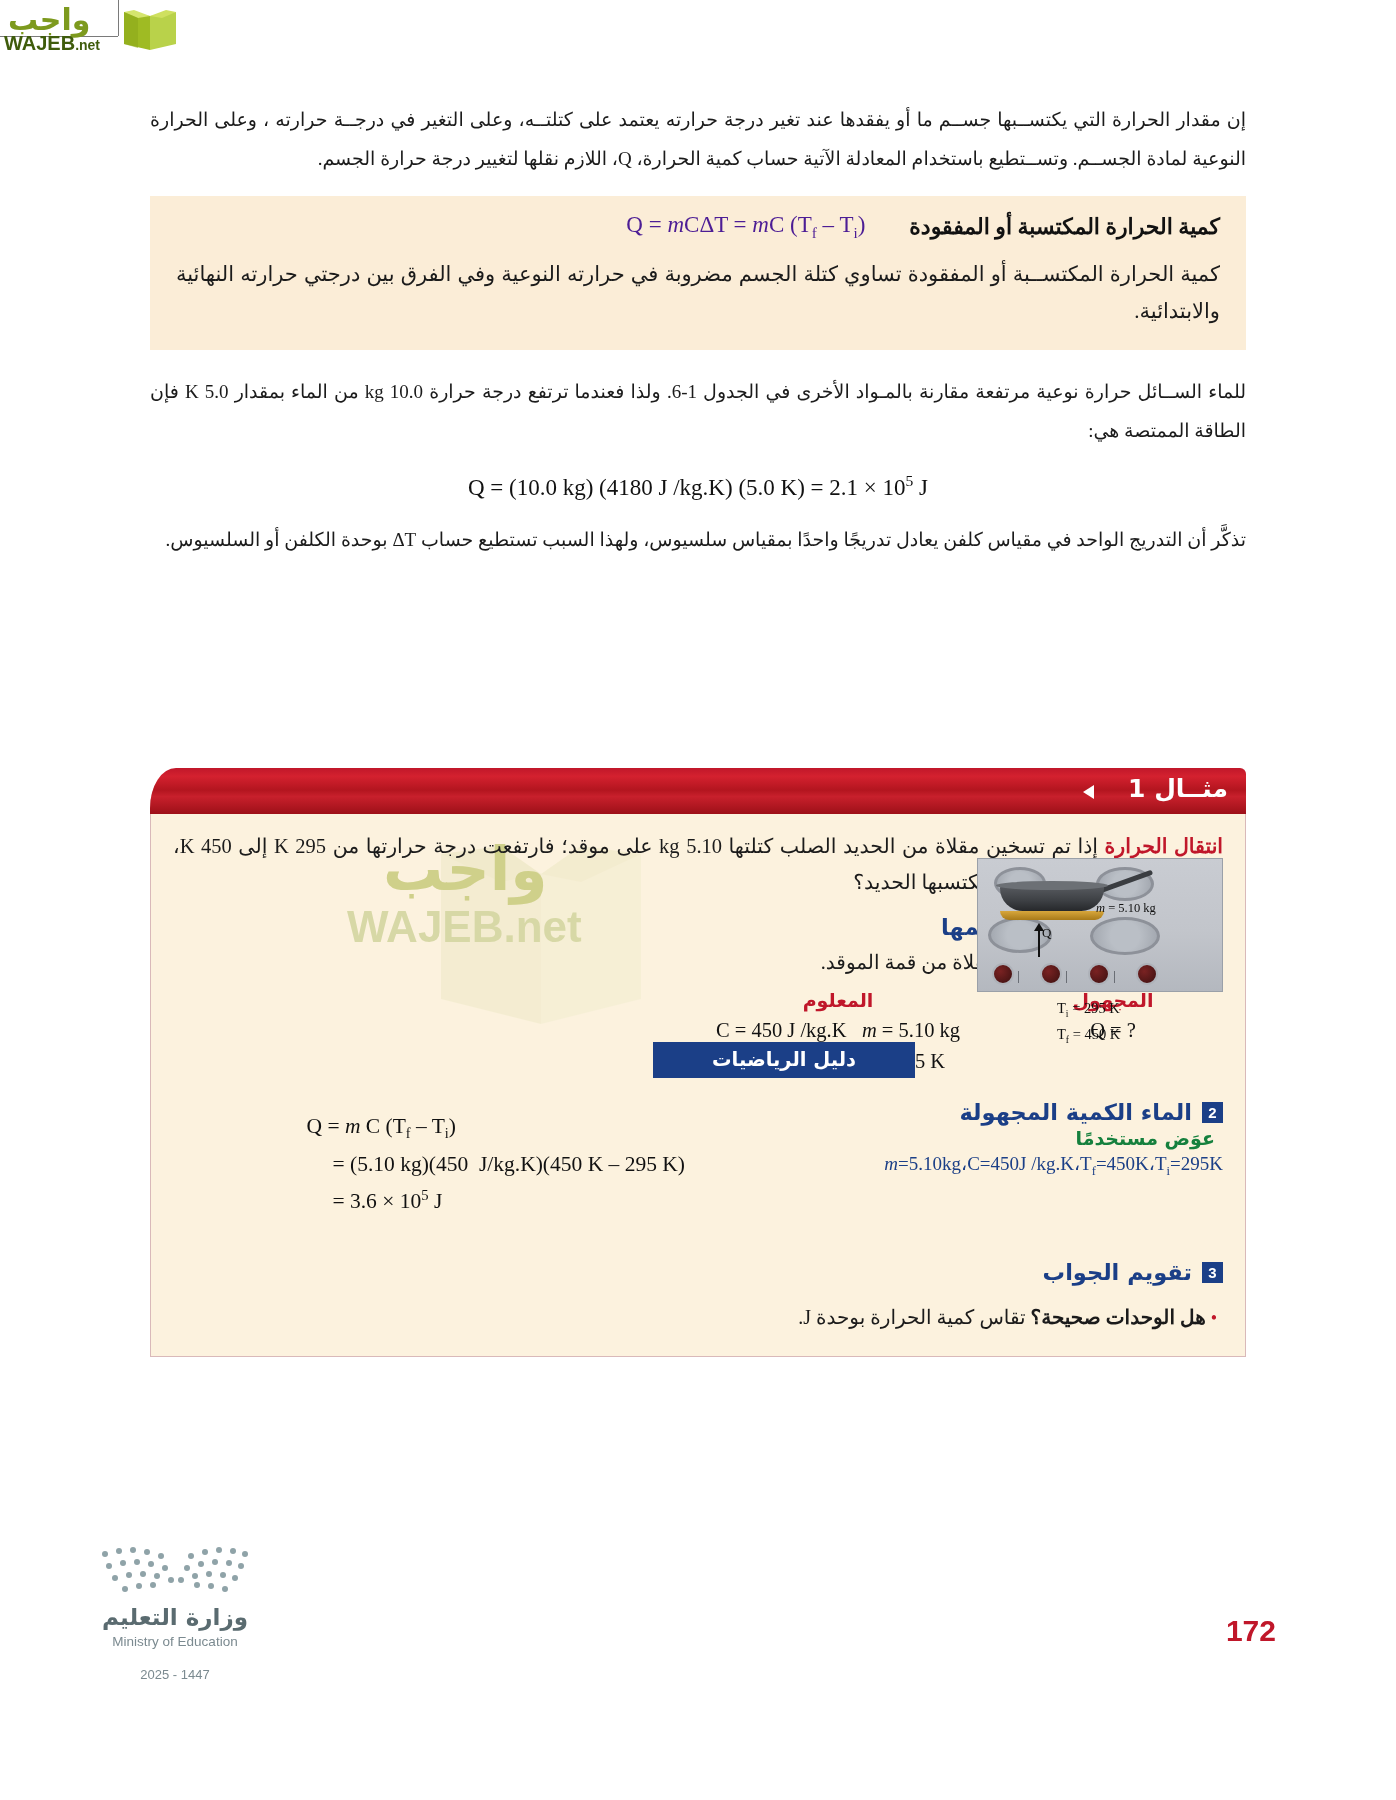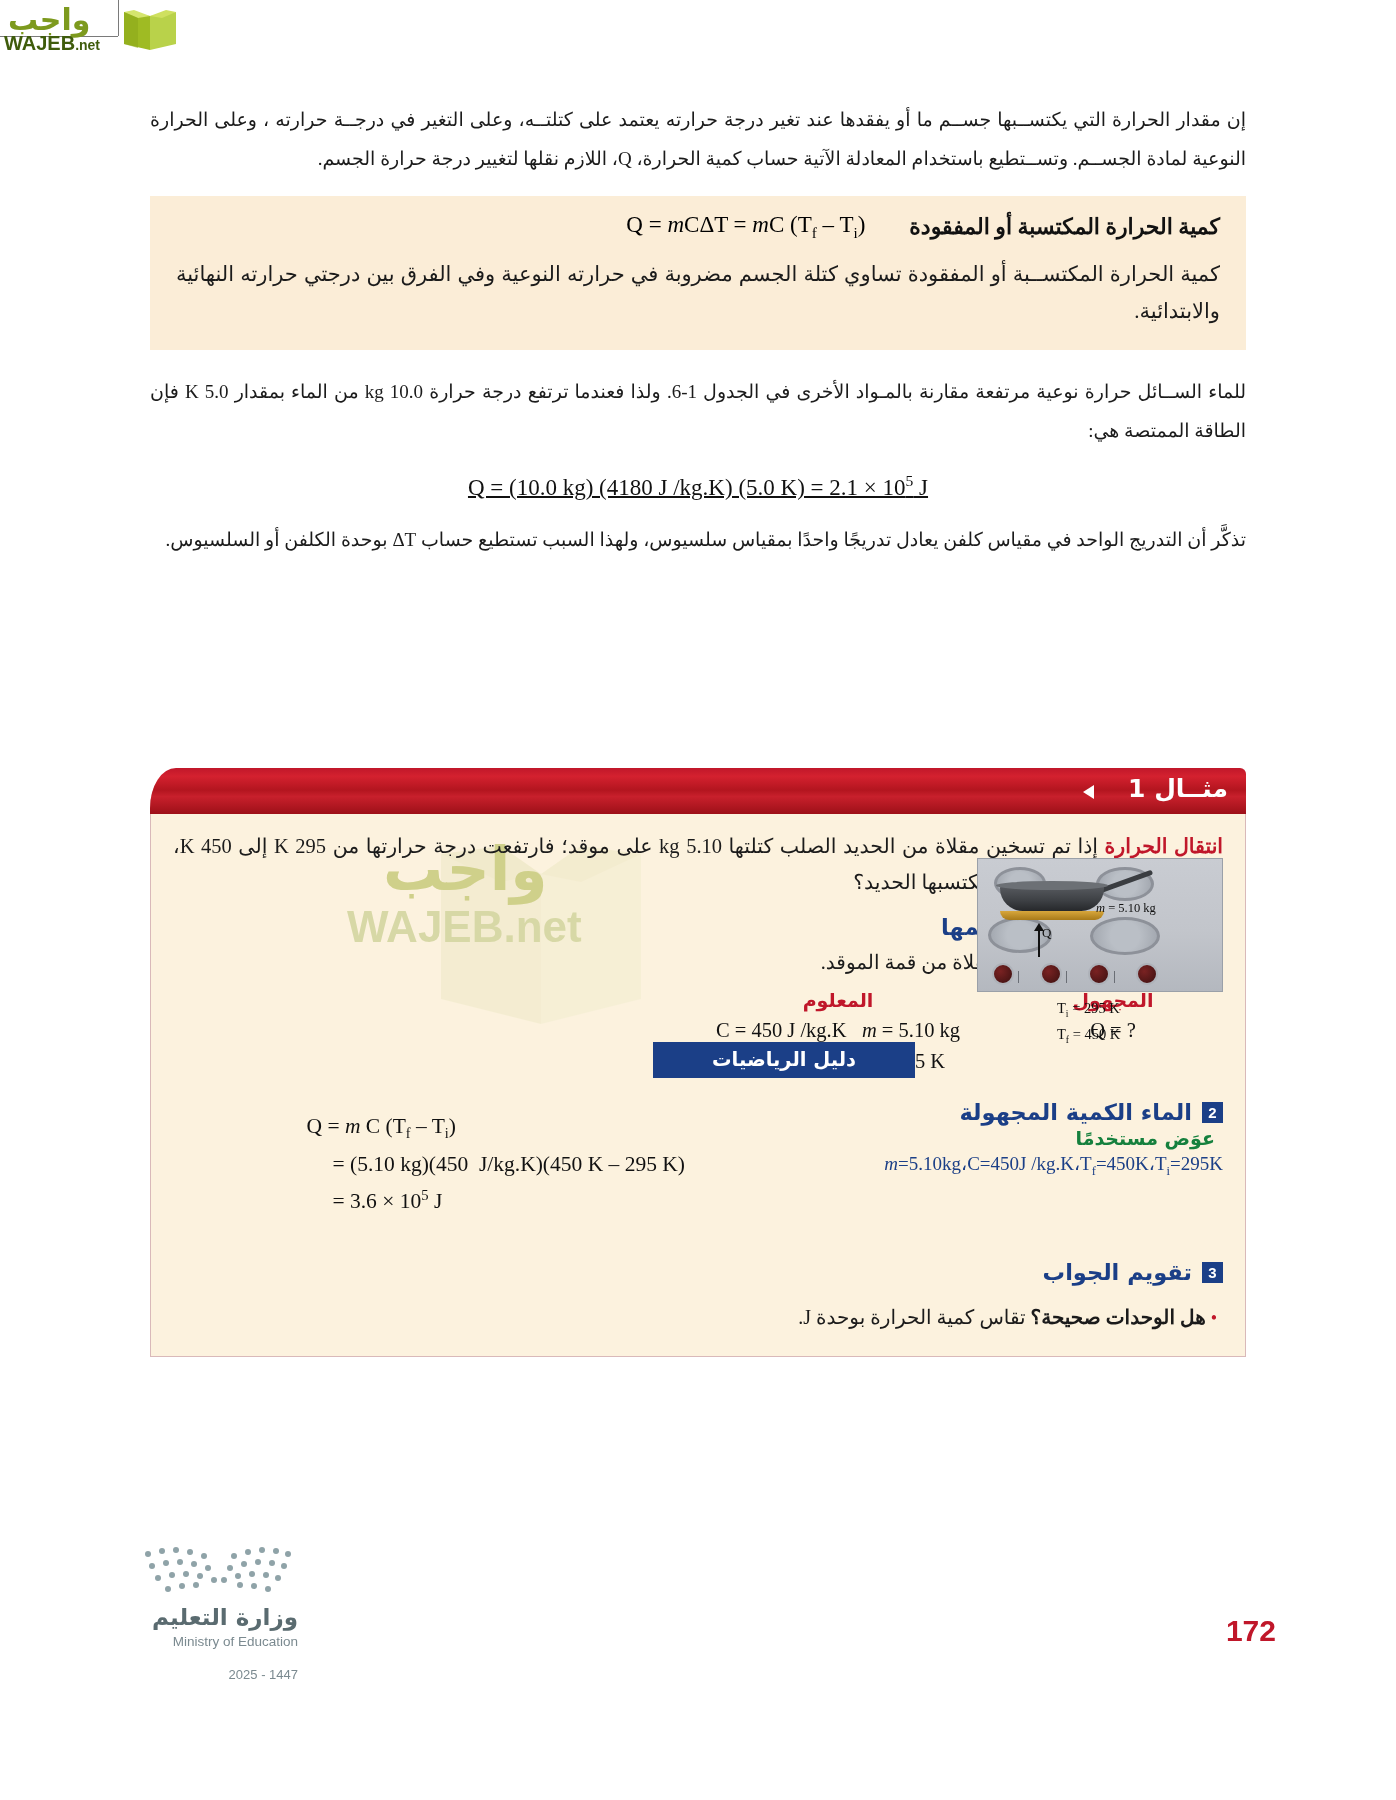--- a/index.html
+++ b/index.html
@@ -101,42 +101,41 @@
     margin-bottom: 14px;
   }
   .formula-label {
     font-size: 22px;
     font-weight: bold;
     color: #111;
     white-space: nowrap;
   }
   .formula-eq {
     font-size: 23px;
-    color: #000000;
+    color: #4c1d95;
     direction: ltr;
     white-space: nowrap;
     font-family: "Liberation Serif", serif;
   }
   .formula-eq .ital { font-style: italic; }
   .formula-desc {
     font-size: 21px;
     line-height: 37px;
     color: #1b1b1b;
     text-align: justify;
     text-align-last: right;
     direction: rtl;
   }
 
   .eq-center {
     text-align: center;
     direction: ltr;
     font-size: 23px;
     margin: 22px 0 20px 0;
     color: #111;
-    text-decoration: underline;
   }
   sup { font-size: 0.68em; vertical-align: super; }
   sub { font-size: 0.66em; vertical-align: sub; }
 
   
   #example-box {
     position: absolute;
     right: 150px;
     left: 150px;
     top: 768px;
@@ -500,24 +499,24 @@
     text-align: left;
     padding-left: 34px;
     font-size: 14.5px;
     line-height: 20px;
     color: #111;
   }
 
   
   #footer-logo {
     position: absolute;
-    left: 68px;
+    left: 60px;
     bottom: 118px;
     width: 230px;
-    text-align: right;
+    text-align: center;
   }
   .moe-dots { width: 160px; height: 52px; margin: 0 auto; }
   .moe-ar {
     font-size: 23px;
     font-weight: bold;
     color: #5a6b70;
     font-family: "DejaVu Sans", sans-serif;
     letter-spacing: 2px;
     margin-top: 4px;
     direction: rtl;

